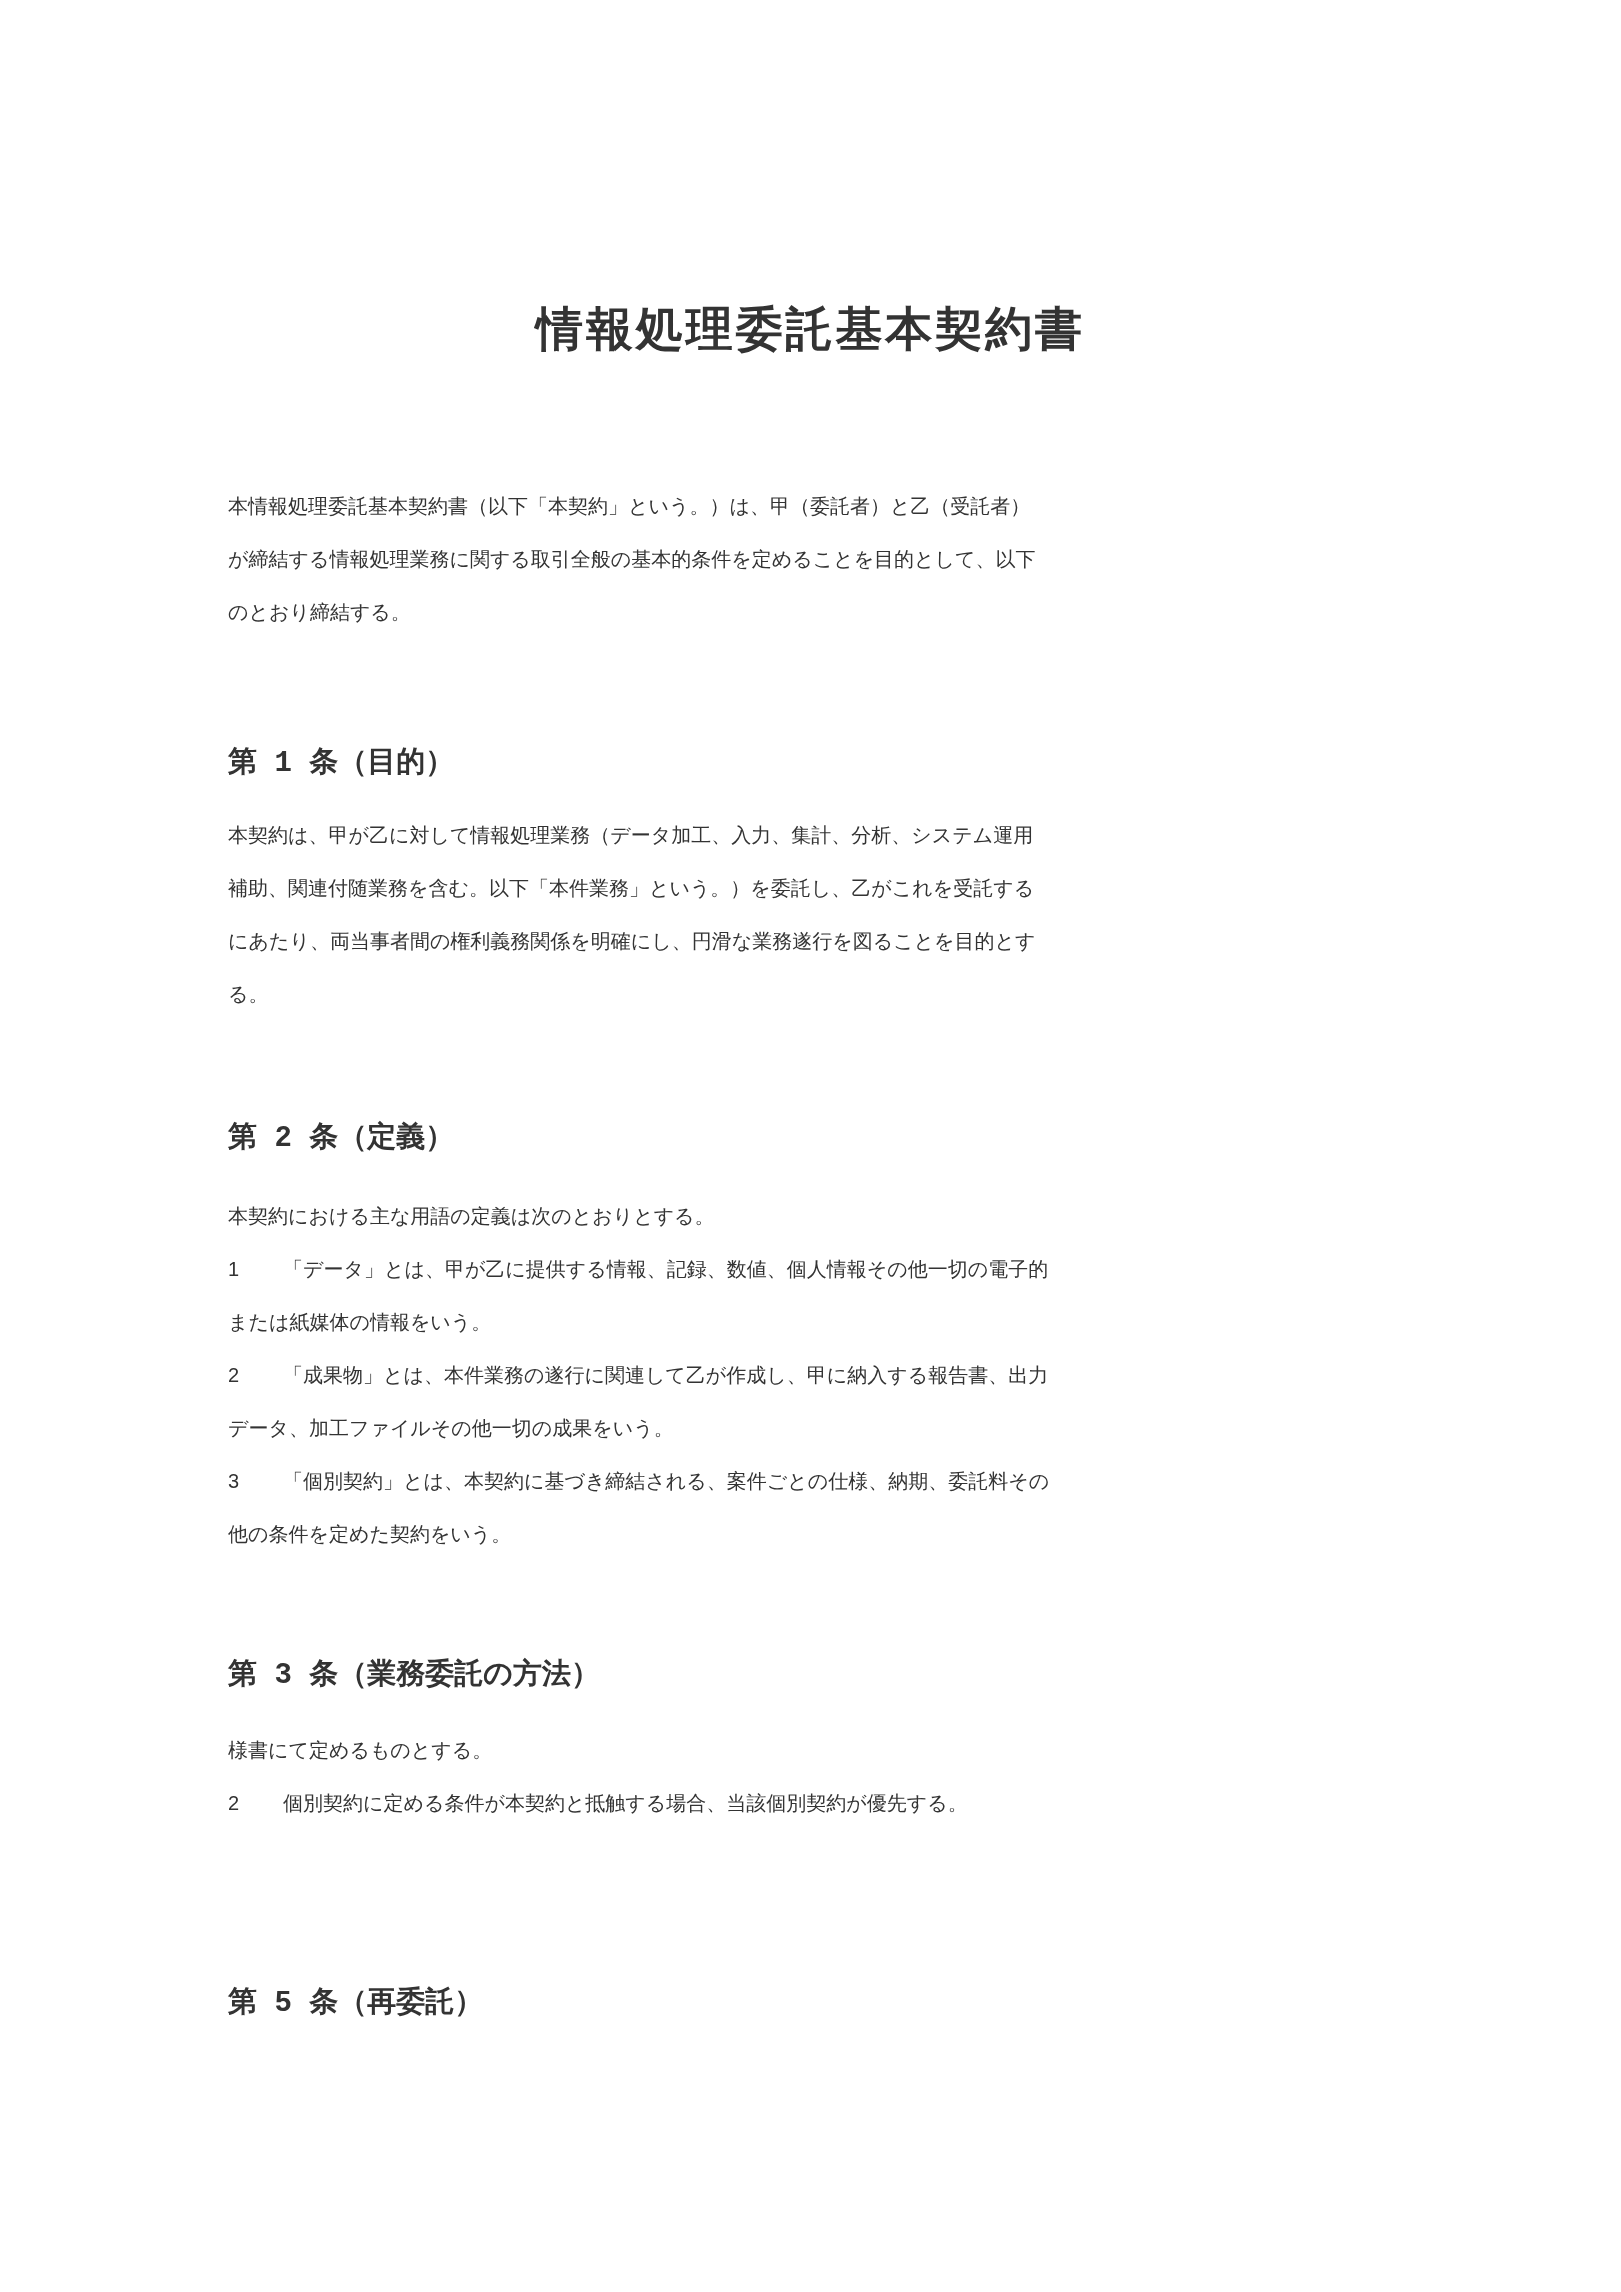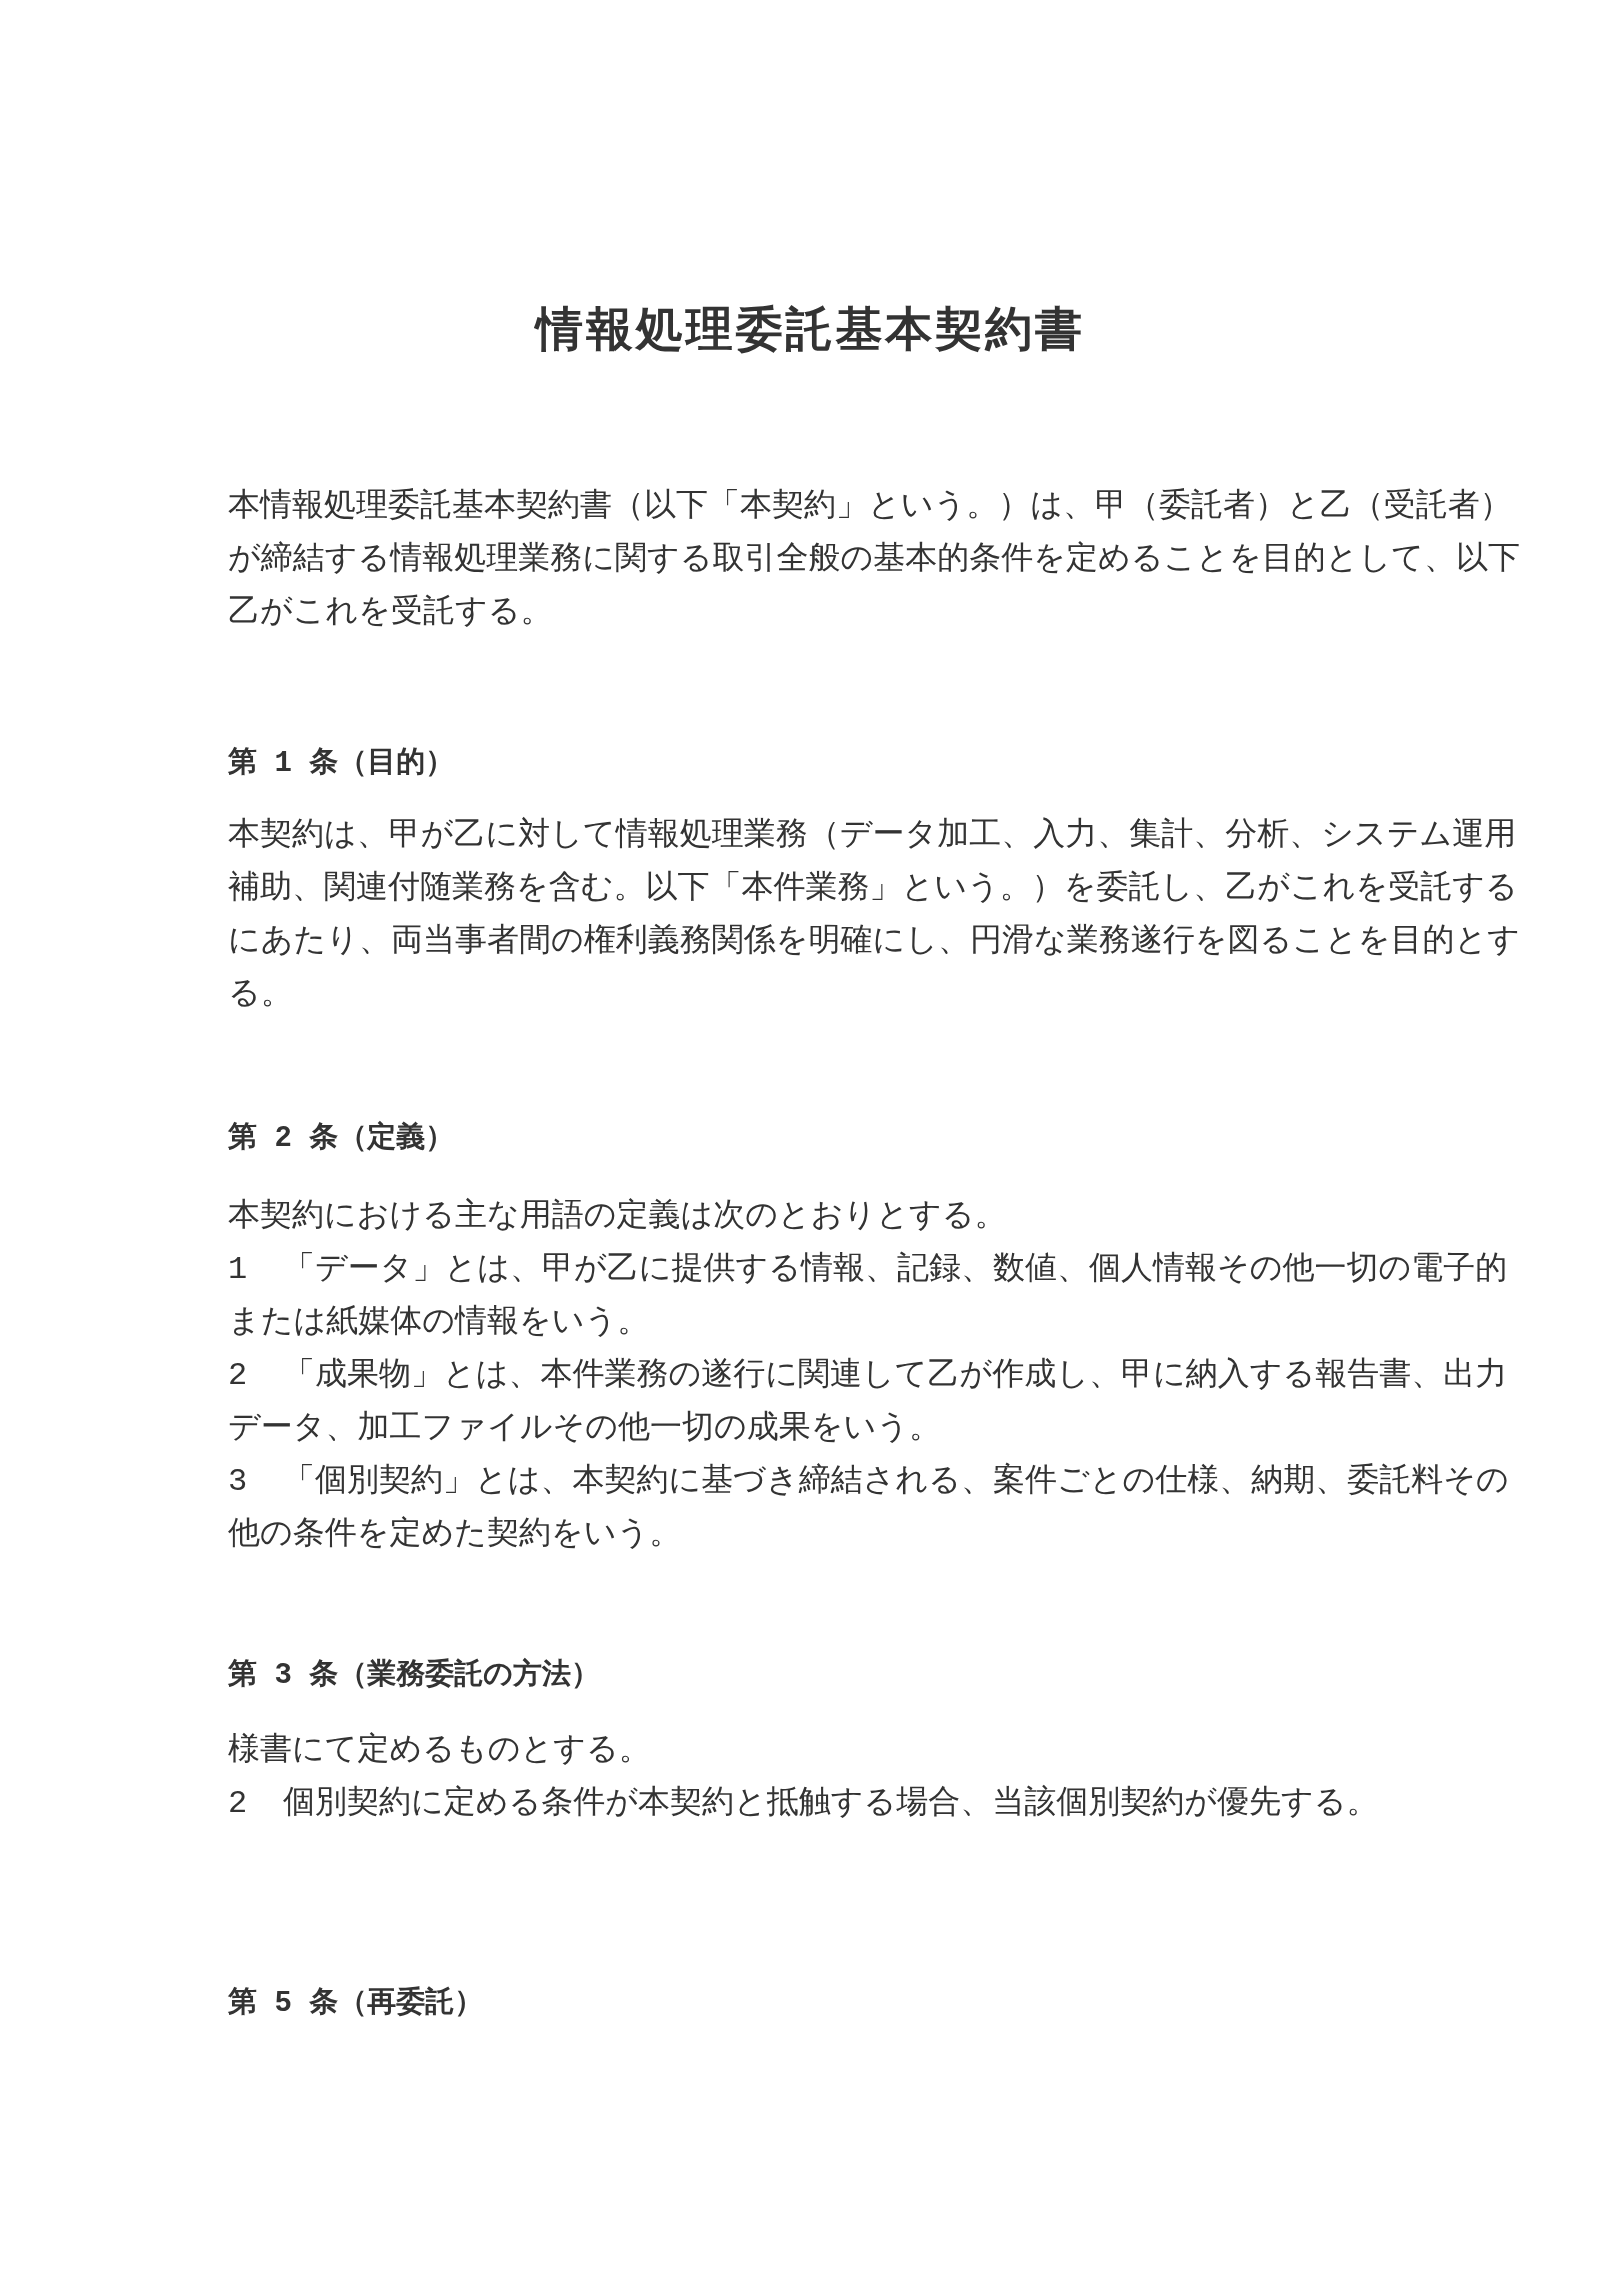--- a/index.html
+++ b/index.html
@@ -29,23 +29,22 @@
     white-space: pre;
   }
   .block {
     position: absolute;
     left: 228px;
     width: 1191px;
   }
   .line {
     height: 53px;
     line-height: 53px;
-    font-size: 32px;
+    font-size: 20px;
     white-space: pre;
-    font-family: Liberation Mono, monospace;
   }
   .heading {
     position: absolute;
     left: 228px;
     font-size: 29px;
     line-height: 53px;
     font-weight: bold;
     white-space: pre;
     font-family: Liberation Mono, monospace;
   }
@@ -65,21 +64,21 @@
 </head>
 <body>
 
 <div class="page">
 
   <div class="doc-title">情報処理委託基本契約書</div>
 
   <div class="block" id="intro">
     <div class="line">本情報処理委託基本契約書（以下「本契約」という。）は、甲（委託者）と乙（受託者）</div>
     <div class="line">が締結する情報処理業務に関する取引全般の基本的条件を定めることを目的として、以下</div>
-    <div class="line">乙がこれを受託する。</div>
+    <div class="line">のとおり締結する。</div>
   </div>
 
   <div class="heading" id="s1-heading">第 1 条（目的）</div>
   <div class="block" id="s1-body">
     <div class="line">本契約は、甲が乙に対して情報処理業務（データ加工、入力、集計、分析、システム運用</div>
     <div class="line">補助、関連付随業務を含む。以下「本件業務」という。）を委託し、乙がこれを受託する</div>
     <div class="line">にあたり、両当事者間の権利義務関係を明確にし、円滑な業務遂行を図ることを目的とす</div>
     <div class="line">る。</div>
   </div>
 

